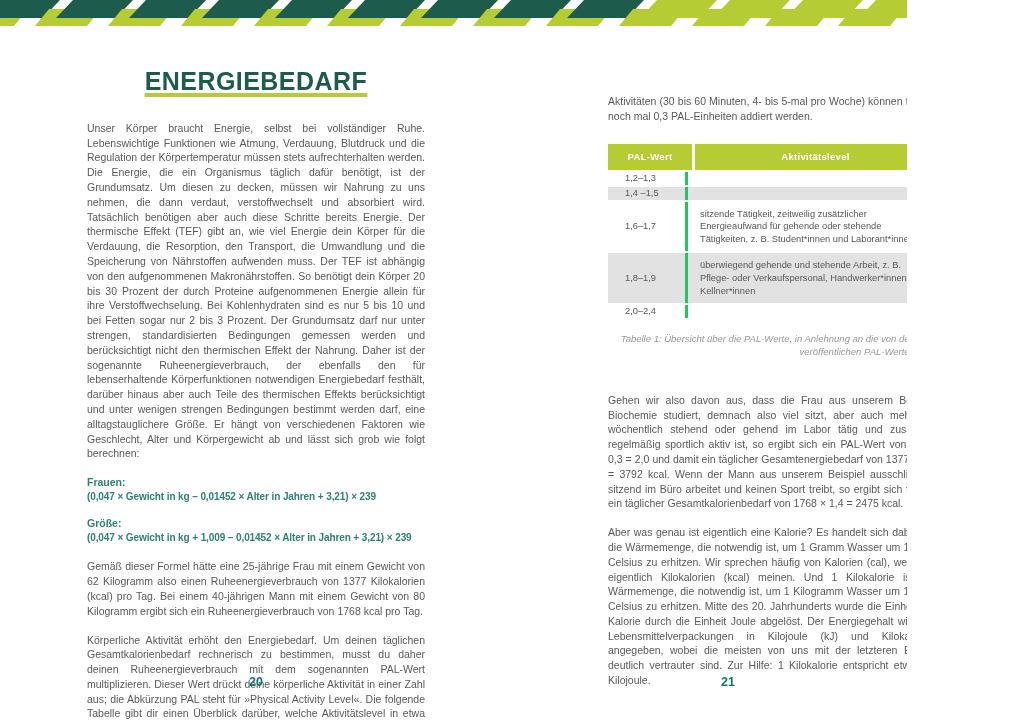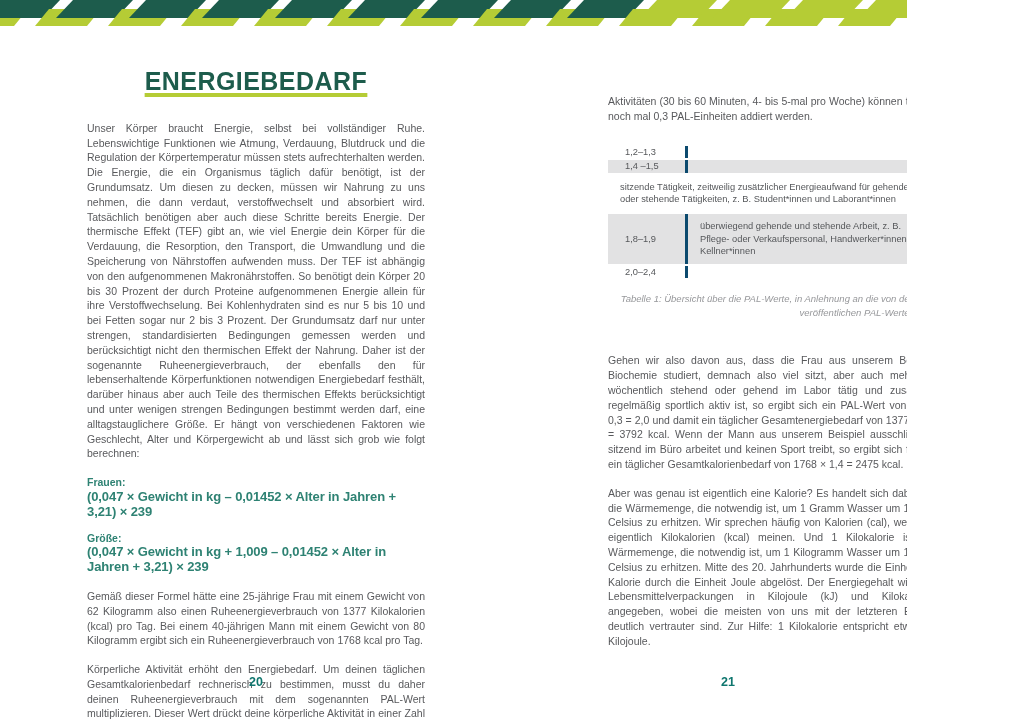--- a/index.html
+++ b/index.html
@@ -13,33 +13,33 @@
   #right-col{left:608px;top:82px;width:328px;}
   .para{text-align:justify;margin:12px 0 14px 0;color:#58595c;}
   
   #title-wrap{text-align:center;margin-bottom:24px;}
   #page-title{display:inline-block;font-size:26px;font-weight:bold;letter-spacing:.5px;
               color:#1d5c4c;border-bottom:4px solid #b5cc35;padding-bottom:4px;
               transform:scaleX(.96);transform-origin:center;}
   
   .formula-block{margin:2px 0 14px 0;}
   .formula-label{font-weight:bold;color:#2e8273;margin-top:11px;}
-  .formula{font-weight:bold;color:#2e8273;font-size:13px;letter-spacing:-0.1px;}
+  .formula{font-weight:bold;color:#2e8273;font-size:10px;letter-spacing:-0.1px;}
   
   #pal-table{margin-top:20px;width:328px;}
   .thead{display:flex;background:#b5cc35;color:#ffffff;font-weight:bold;font-size:9.5px;
          letter-spacing:.3px;}
   .thead .hcell{padding:6px 2px;text-align:center;}
   .hcell.h1{flex:0 0 80px;border-right:3px solid #ffffff;}
   .hcell.h2{flex:1;}
   .trow{display:flex;background:#ffffff;border-top:2px solid #ffffff;font-size:9.3px;
         line-height:12.6px;color:#55575a;}
   .trow.gray{background:#e2e2e3;}
   .tcell.pal{flex:0 0 80px;display:flex;align-items:center;padding-left:17px;
-             box-sizing:border-box;border-right:3px solid #0c4a6e;}
+             box-sizing:border-box;border-right:3px solid #22c55e;}
   .tcell.level{flex:1;padding:6px 8px 6px 12px;}
   
   #table-caption{margin-top:14px;font-style:italic;font-size:9.5px;line-height:13.5px;
                  color:#97989b;text-align:right;}
   #right-para-1{margin-top:34px;}
   
   .pagenum{position:absolute;top:675px;width:44px;text-align:center;font-weight:bold;
            font-size:12.5px;color:#0f766e;}
   #pagenum-left{left:234px;}
   #pagenum-right{left:706px;}
@@ -92,28 +92,33 @@
       <div class="formula">(0,047 × Gewicht in kg + 1,009 – 0,01452 × Alter in Jahren + 3,21) × 239</div>
     </div>
     <p class="para">Gemäß dieser Formel hätte eine 25-jährige Frau mit einem Gewicht von 62 Kilogramm also einen Ruheenergieverbrauch von 1377 Kilokalorien (kcal) pro Tag. Bei einem 40-jährigen Mann mit einem Gewicht von 80 Kilogramm ergibt sich ein Ruheenergieverbrauch von 1768 kcal pro Tag.</p>
     <p class="para">Körperliche Aktivität erhöht den Energiebedarf. Um deinen täglichen Gesamtkalorienbedarf rechnerisch zu bestimmen, musst du daher deinen Ruheenergieverbrauch mit dem sogenannten PAL-Wert multiplizieren. Dieser Wert drückt deine körperliche Aktivität in einer Zahl aus; die Abkürzung PAL steht für »Physical Activity Level«. Die folgende Tabelle gibt dir einen Überblick darüber, welche Aktivitätslevel in etwa welchen PAL-Werten entsprechen. Für regelmäßige sportliche</p>
   </div>
 
   <div class="col" id="right-col">
     <p class="para">Aktivitäten (30 bis 60 Minuten, 4- bis 5-mal pro Woche) können täglich noch mal 0,3 PAL-Einheiten addiert werden.</p>
 
     <div id="pal-table">
+      <div class="thead">
+        <div class="hcell h1">PAL-Wert</div>
+        <div class="hcell h2">Aktivitätslevel</div>
+      </div>
       <div>
           <div class="trow">
             <div class="tcell pal">1,2–1,3</div>
           </div>
           <div class="trow gray">
             <div class="tcell pal">1,4 –1,5</div>
           </div>
           <div class="trow">
+            <div class="tcell pal">1,6–1,7</div>
             <div class="tcell level">sitzende Tätigkeit, zeitweilig zusätzlicher Energieaufwand für gehende oder stehende Tätigkeiten, z. B. Student*innen und Laborant*innen</div>
           </div>
           <div class="trow gray">
             <div class="tcell pal">1,8–1,9</div>
             <div class="tcell level">überwiegend gehende und stehende Arbeit, z. B. Pflege- oder Verkaufspersonal, Handwerker*innen und Kellner*innen</div>
           </div>
           <div class="trow">
             <div class="tcell pal">2,0–2,4</div>
           </div>
         </div>

